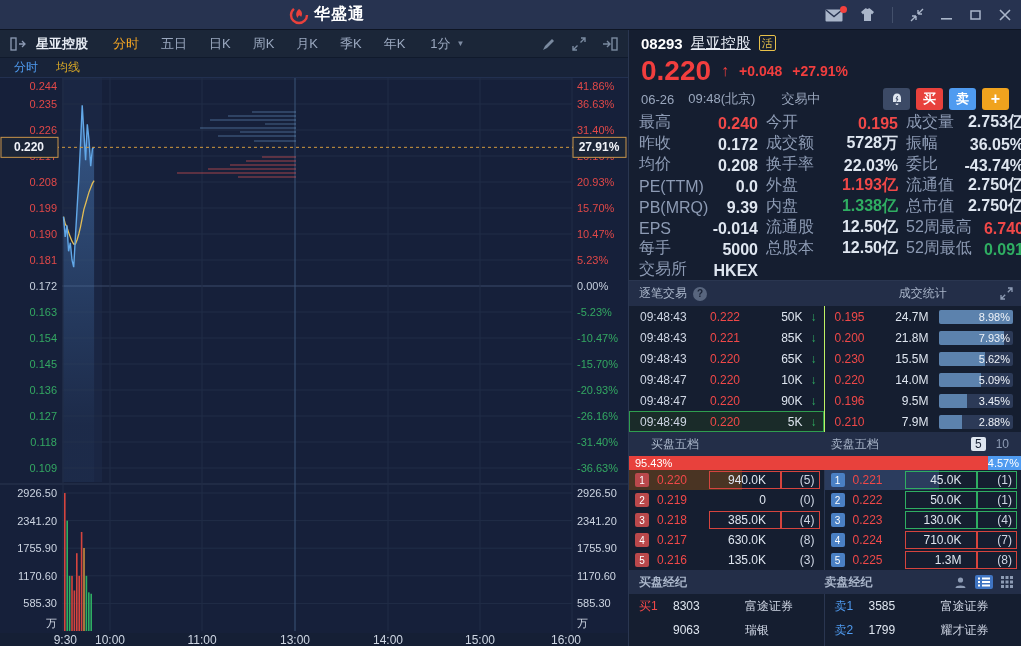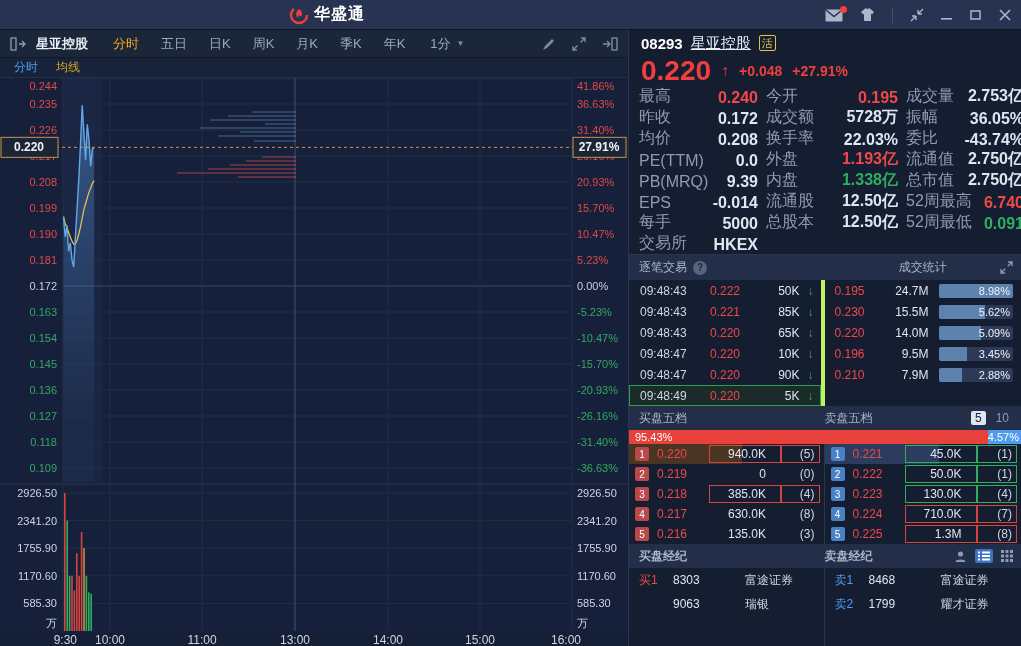--- a/index.html
+++ b/index.html
@@ -56,36 +56,36 @@
   .stat-v.r { color:#f04848; } .stat-v.g { color:#2fae62;margin-left:7px; }
 
   .sec-head { height:26px; background:#232e48; display:flex; align-items:center; position:relative; border-top:1px solid #2a3650; }
   .sec-title { color:#aab6ca; font-size:12px; }
   .half-l { width:196px; padding-left:10px; display:flex; align-items:center; gap:6px; }
   .half-r { width:197px; display:flex; align-items:center; justify-content:center; }
   .qmark { width:14px; height:14px; border-radius:50%; background:#58657e; color:#1a2336; font-size:10px; font-weight:bold; display:flex; align-items:center; justify-content:center; cursor:pointer; }
   .exp-icon { position:absolute; right:8px; top:6px; cursor:pointer; }
 
   .tick-area { height:126px; display:flex; }
-  .ticks { width:196px; border-right:4px solid #bef264; }
+  .ticks { width:196px; border-right:1px solid #bef264; }
   .tstats { width:197px; }
   .tick-row { height:21px; display:flex; align-items:center; padding:0 6px 0 10px; border:1px solid transparent; }
   .tick-row.hl { border:1px solid #2f9e4f; background:#1a2b29; }
   .tick-t { width:62px; color:#cfd6e4; }
   .tick-p { width:58px; color:#f04848; text-align:left; padding-left:8px; }
   .tick-v { flex:1; text-align:right; color:#dfe6f0; }
   .tick-a { width:14px; text-align:right; color:#2fae62; font-weight:bold; }
   .ts-row { height:21px; display:flex; align-items:center; padding:0 8px 0 10px; }
   .ts-p { width:42px; color:#f04848; }
   .ts-v { width:52px; text-align:right; color:#dfe6f0; }
   .ts-barwrap { flex:1; margin-left:10px; height:14px; background:#2c3a57; border-radius:2px; position:relative; overflow:hidden; }
   .ts-fill { position:absolute; left:0; top:0; bottom:0; background:#5c82ad; }
   .ts-pct { position:absolute; right:3px; top:0; line-height:14px; font-size:11px; color:#eef2f8; }
 
-  .depth-head { height:24px; background:#232e48; display:flex; align-items:center; position:relative; }
+  .depth-head { height:24px; background:#232e48; display:flex; align-items:center; position:relative;padding-left:12px; }
   .toggle { position:absolute; right:8px; display:flex; gap:6px; align-items:center; }
   .tg { font-size:12px; color:#8d9bb4; cursor:pointer; padding:0 4px; border-radius:2px; }
   .tg.on { background:#dfe6f0; color:#1a2336; }
   .ratio { height:14px; display:flex; }
   .ratio-bid { background:#e8413c; color:#fff; font-size:11px; line-height:14px; padding-left:6px; }
   .ratio-ask { background:#4f9bf0; color:#fff; font-size:11px; line-height:14px; text-align:right; padding-right:2px; flex:1; }
   .depth { height:100px; display:flex; }
   .d-col { width:196px; border-right:1px solid #2a3650; }
   .d-col:last-child { width:197px; border-right:none; }
   .d-row { height:20px; display:flex; align-items:center; padding:0 4px 0 6px; cursor:pointer; }
@@ -329,20 +329,36 @@
       <span class="q-code">08293</span>
       <span class="q-name">星亚控股</span>
       <span class="q-badge">活</span>
     </div>
     <div class="q-price-row">
       <span class="q-last">0.220</span>
       <span class="q-arrow">↑</span>
       <span class="q-chg">+0.048</span>
       <span class="q-pct">+27.91%</span>
     </div>
+    <div class="q-sub">
+      <span>06-26</span>
+      <span>09:48(北京)</span>
+      <span style="margin-left:12px;">交易中</span>
+      <span class="q-btns">
+        <span class="qbtn alert">
+          <svg class="ic" width="12" height="13" viewBox="0 0 12 13">
+              <path d="M6 0.5 C8.5 0.5 10 2.5 10 5 V9 H2 V5 C2 2.5 3.5 0.5 6 0.5 Z M4.5 10.5 h3 a1.5 1.5 0 0 1 -3 0 Z" fill="#dfe6f0"></path>
+              <path d="M6.6 3 L5 6 h2 L5.4 8.6" stroke="#3c4a66" stroke-width="1" fill="none"></path>
+            </svg>
+        </span>
+        <span class="qbtn buy">买</span>
+        <span class="qbtn sell">卖</span>
+        <span class="qbtn add">+</span>
+      </span>
+    </div>
 
     <div class="q-stats" id="statsGrid">
         <div class="stat-cell">
           <span class="stat-l">最高</span>
           <span class="stat-v r">0.240</span>
         </div>
         <div class="stat-cell">
           <span class="stat-l">今开</span>
           <span class="stat-v r">0.195</span>
         </div>
@@ -482,20 +498,28 @@
             <span class="tick-a">↓</span>
           </div>
         </div>
       <div class="tstats" id="tstatList">
           <div class="ts-row">
             <span class="ts-p">0.195</span>
             <span class="ts-v">24.7M</span>
             <div class="ts-barwrap">
               <div class="ts-fill" style="width: 100%;"></div>
               <span class="ts-pct">8.98%</span>
+            </div>
+          </div>
+          <div class="ts-row">
+            <span class="ts-p">0.200</span>
+            <span class="ts-v">21.8M</span>
+            <div class="ts-barwrap">
+              <div class="ts-fill" style="width: 88%;"></div>
+              <span class="ts-pct">7.93%</span>
             </div>
           </div>
           <div class="ts-row">
             <span class="ts-p">0.230</span>
             <span class="ts-v">15.5M</span>
             <div class="ts-barwrap">
               <div class="ts-fill" style="width: 63%;"></div>
               <span class="ts-pct">5.62%</span>
             </div>
           </div>
@@ -659,21 +683,21 @@
           </div>
           <div class="b-row">
             <span class="b-tag buy"></span>
             <span class="b-id">9063</span>
             <span class="b-name">瑞银</span>
           </div>
         </div>
       <div class="b-col" id="askBrokers">
           <div class="b-row">
             <span class="b-tag sell">卖1</span>
-            <span class="b-id">8468</span>
+            <span class="b-id">3585</span>
             <span class="b-name">富途证券</span>
           </div>
           <div class="b-row">
             <span class="b-tag sell">卖2</span>
             <span class="b-id">1799</span>
             <span class="b-name">耀才证券</span>
           </div>
         </div>
     </div>
   </div>

